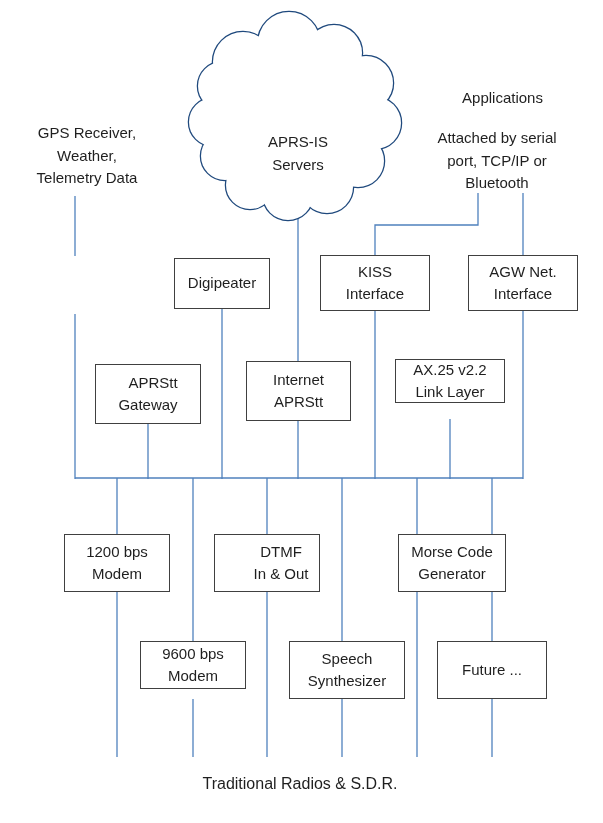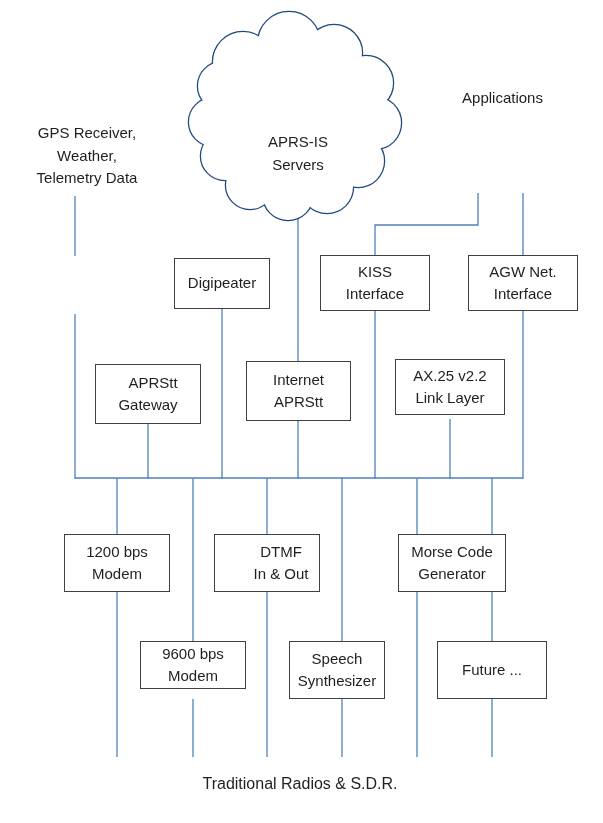--- a/index.html
+++ b/index.html
@@ -133,41 +133,44 @@
     </g>
   </svg>
 
   <div class="label" style="left:228px; top:131px; width:140px;">APRS-IS
 Servers</div>
 
   <div class="label" style="left:6px; top:122px; width:162px;">GPS Receiver,
 Weather,
 Telemetry Data</div>
   <div class="label" style="left:435px; top:87px; width:135px;">Applications</div>
+  <div class="label" style="left:418px; top:127px; width:158px;">Attached by serial
+port, TCP/IP or
+Bluetooth</div>
   <div class="label label-bottom" style="left:140px; top:772px; width:320px;">Traditional Radios  &amp; S.D.R.</div>
 
   <div class="node" style="left:174px; top:258px; width:96px;  height:51px;">Digipeater</div>
   <div class="node" style="left:320px; top:255px; width:110px; height:56px;">KISS
 Interface</div>
   <div class="node" style="left:468px; top:255px; width:110px; height:56px;">AGW Net.
 Interface</div>
 
   <div class="node" style="left:95px;  top:364px; width:106px; height:60px;text-align:right;">APRStt
 Gateway</div>
   <div class="node" style="left:246px; top:361px; width:105px; height:60px;">Internet
 APRStt</div>
-  <div class="node" style="left:395px; top:359px; width:110px; height:56px;">AX.25 v2.2
+  <div class="node" style="left:395px; top:359px; width:110px; height:44px;">AX.25 v2.2
 Link Layer</div>
 
   <div class="node" style="left:64px;  top:534px; width:106px; height:58px;">1200 bps
 Modem</div>
   <div class="node" style="left:214px; top:534px; width:106px; height:58px;padding-left:28px;">DTMF
 In &amp; Out</div>
   <div class="node" style="left:363px; top:534px; width:108px; height:58px;margin-left:35px;">Morse Code
 Generator</div>
 
   <div class="node" style="left:140px; top:641px; width:106px; height:48px;">9600 bps
 Modem</div>
-  <div class="node" style="left:289px; top:641px; width:96px; height:58px;">Speech
+  <div class="node" style="left:289px; top:641px; width:116px; height:58px;">Speech
 Synthesizer</div>
   <div class="node" style="left:437px; top:641px; width:110px; height:58px;">Future ...</div>
 
 </div>
 
 </body></html>

